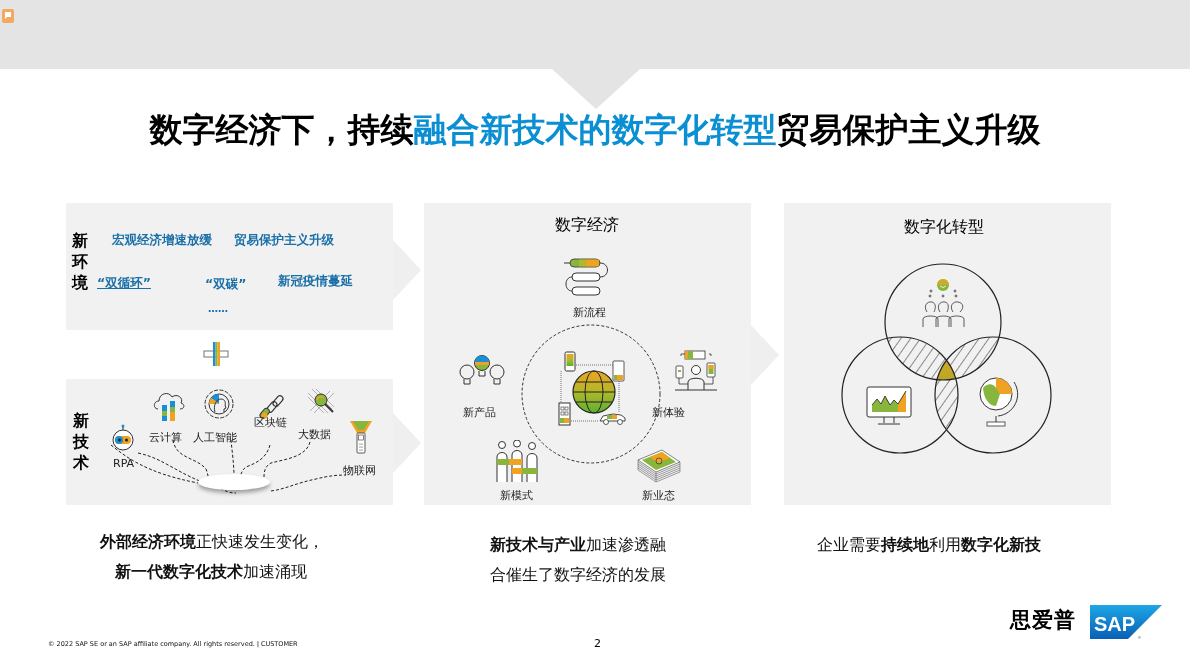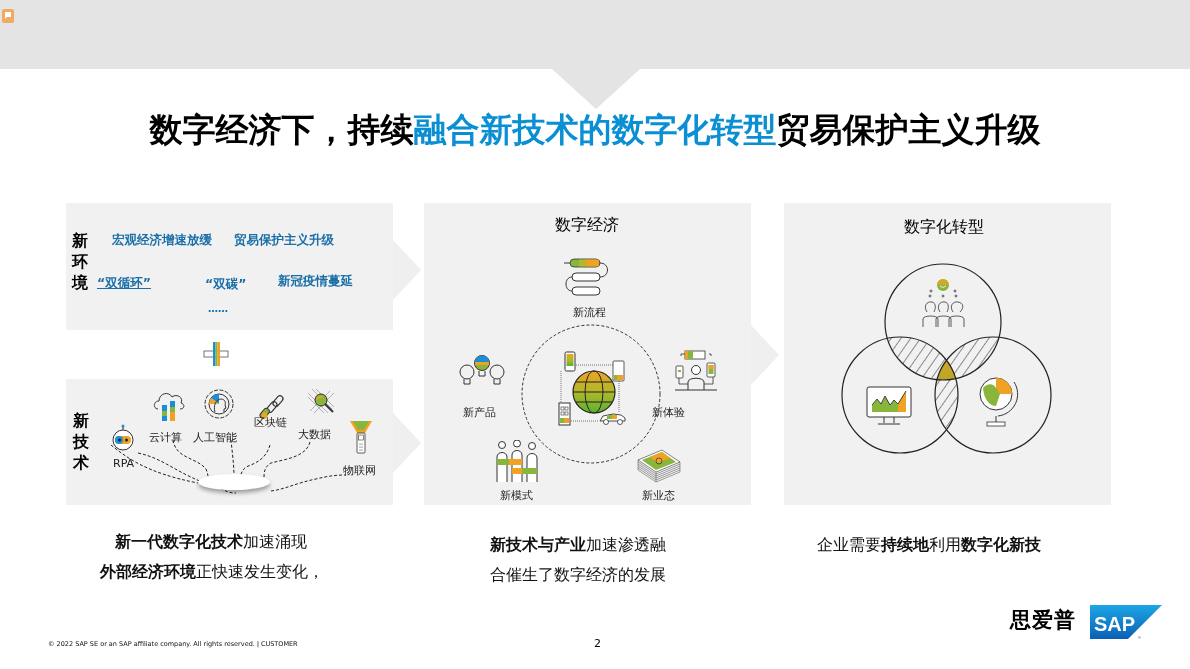--- a/index.html
+++ b/index.html
@@ -354,22 +354,22 @@
     <circle cx="158" cy="134" r="16" fill="#fff" stroke="#333" stroke-width="1"></circle>
     <path d="M158,118 A16,16 0 0,1 174,134 L158,134 Z" fill="#f0a323"></path>
     <path d="M145,128 C150,122 156,124 158,128 L162,134 L158,146 C152,146 146,140 145,128 Z" fill="#88b53b"></path>
     <path d="M176,122 A22,22 0 0,1 160,156" fill="none" stroke="#333" stroke-width="1"></path>
     <line x1="158" y1="156" x2="158" y2="162" stroke="#333"></line>
     <rect x="149" y="162" width="18" height="4" fill="#fff" stroke="#333" stroke-width="0.8"></rect>
   </g>
 </svg>
 
 <div class="caption" style="left:100px; top:527px;">
+  <div><b>外部经济环境</b><span>正快速发生变化，</span></div>
   <div style="padding-left:15px;"><b>新一代数字化技术</b><span>加速涌现</span></div>
-  <div><b>外部经济环境</b><span>正快速发生变化，</span></div>
 </div>
 <div class="caption" style="left:490px; top:530px;">
   <div><b>新技术与产业</b><span>加速渗透融</span></div>
   <div>合催生了数字经济的发展</div>
 </div>
 <div class="caption" style="left:817px; top:530px;">
   <div><span>企业需要</span><b>持续地</b><span>利用</span><b>数字化新技</b></div>
 </div>
 
 <div class="footer">© 2022 SAP SE or an SAP affiliate company. All rights reserved.  ǀ  CUSTOMER</div>

